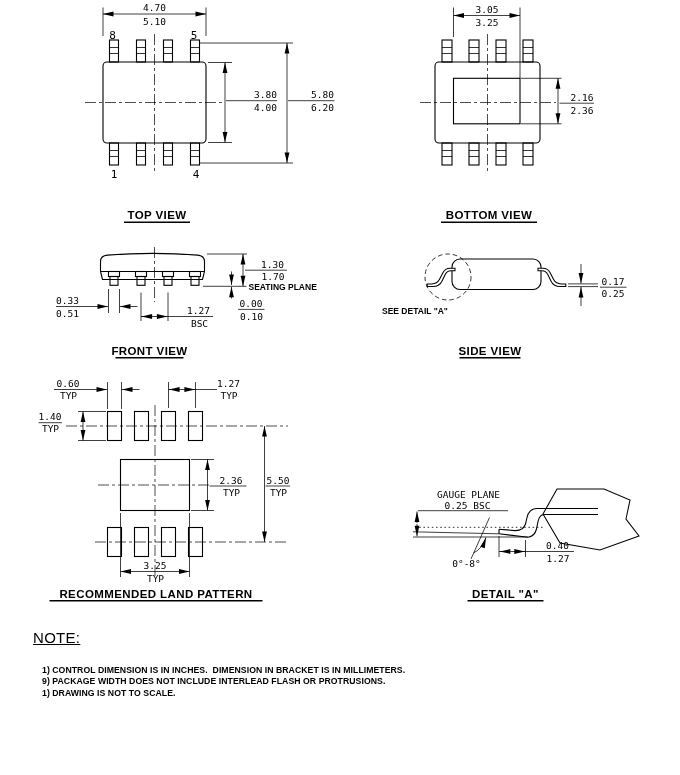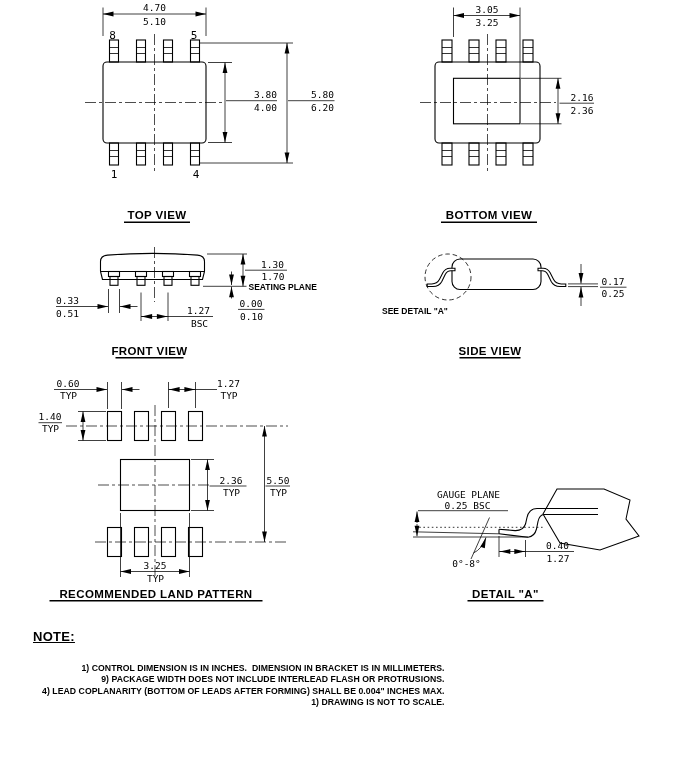--- a/index.html
+++ b/index.html
@@ -16,22 +16,22 @@
   .dc{fill:none;stroke:#000;stroke-width:0.8;stroke-dasharray:4.5 3;}    
   .ul{stroke:#000;stroke-width:1.5;}
   
   text{fill:#000;}
   .dt{font-family:"DejaVu Sans Mono","Liberation Mono",monospace;font-size:9.5px;}
   .pn{font-family:"DejaVu Sans Mono","Liberation Mono",monospace;font-size:11px;}
   .lbl{font-family:"Liberation Sans",sans-serif;font-weight:bold;font-size:8.5px;}
   .ttl{font-family:"Liberation Sans",sans-serif;font-weight:bold;font-size:11.5px;letter-spacing:.4px;}
   
   #notes{position:absolute;left:33px;top:629px;}
-  .note-h{font-weight:bold;font-size:13px;text-decoration:underline;letter-spacing:.3px;}
-  .note-items{margin-top:19px;margin-left:9px;text-align:right;}
+  .note-h{font-weight:normal;font-size:15px;text-decoration:underline;letter-spacing:.3px;}
+  .note-items{margin-top:19px;margin-left:9px;}
   .note-items div{font-weight:bold;font-size:8.7px;line-height:11.3px;white-space:pre;letter-spacing:.05px;}
 </style>
 </head>
 <body>
 
 <div id="page">
 <svg width="680" height="775" viewBox="0 0 680 775">
   <defs>
     <marker id="ar" markerUnits="userSpaceOnUse" markerWidth="13" markerHeight="8" refX="11.5" refY="3.5" orient="auto-start-reverse">
       <path d="M11.5 3.5 L1 1.1 L1 5.9 Z" fill="#000"></path>
@@ -345,17 +345,16 @@
     <text class="ttl" x="505.5" y="597.5" text-anchor="middle">DETAIL "A"</text>
     <line class="ul" x1="467.5" y1="600.8" x2="543.5" y2="600.8"></line>
   </g>
 </svg>
 
 <div id="notes">
   <div class="note-h">NOTE:</div>
   <div class="note-items">
     <div>1) CONTROL DIMENSION IS IN INCHES.  DIMENSION IN BRACKET IS IN MILLIMETERS.</div>
     <div>9) PACKAGE WIDTH DOES NOT INCLUDE INTERLEAD FLASH OR PROTRUSIONS.</div>
-    <div>4) LEAD COPLANARITY (BOTTOM OF LEADS AFTER FORMING) SHALL BE 0.004" INCHES MAX.</div>
     <div>1) DRAWING IS NOT TO SCALE.</div>
   </div>
 </div>
 </div>
 
 </body></html>

